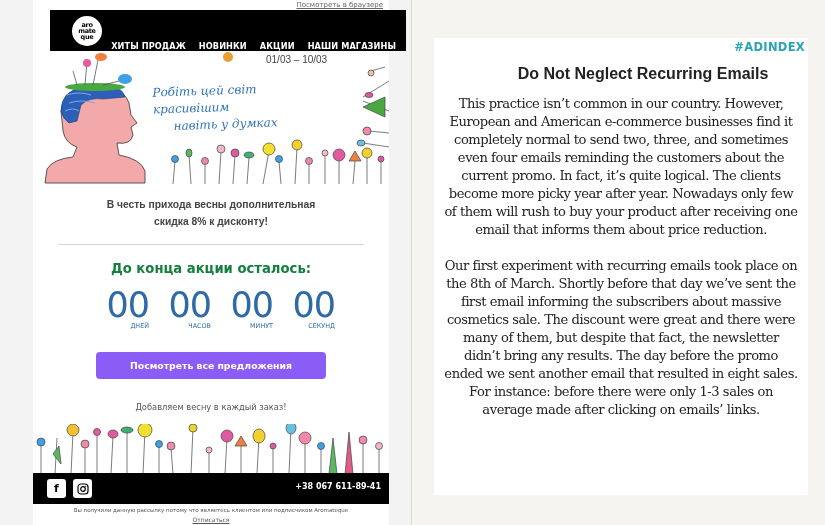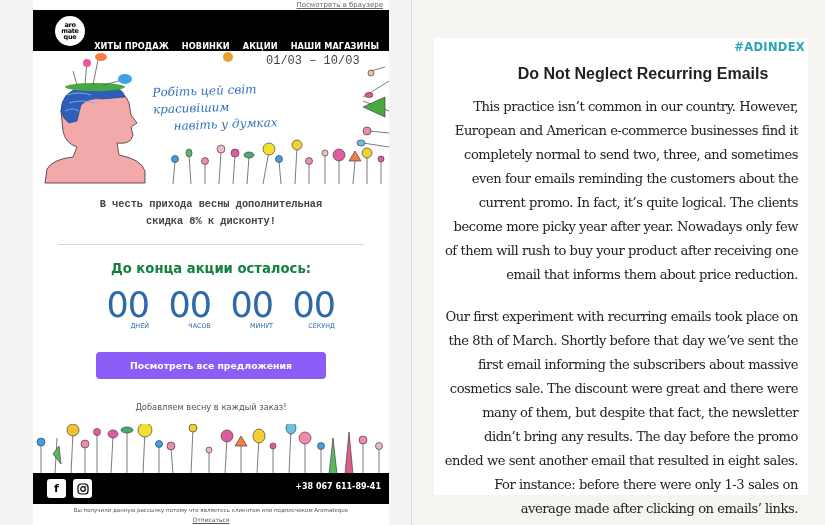--- a/index.html
+++ b/index.html
@@ -4,32 +4,32 @@
   <style>
     * { box-sizing: border-box; margin: 0; padding: 0; }
     html, body { width: 825px; height: 525px; overflow: hidden; }
     body { background: #f6f4f1; font-family: "Liberation Sans", sans-serif; position: relative; }
 
     
     .left-panel { position: absolute; left: 0; top: 0; width: 412px; height: 525px; background: #f3f3f3; border-right: 1px solid #d9d9d9; }
     .email { position: absolute; left: 33px; top: 0; width: 356px; height: 525px; background: #ffffff; }
     .view-browser { position: absolute; right: 6px; top: 1px; font-size: 7px; color: #666; text-decoration: underline; font-family: "DejaVu Sans", sans-serif; }
 
-    .email-header { position: absolute; left: 0; top: 10px; width: 356px; height: 41px; background: #000; }
+    .email-header { position: absolute; left: 17px; top: 10px; width: 356px; height: 41px; background: #000; }
     .logo { position: absolute; left: 22px; top: 6px; width: 30px; height: 30px; border-radius: 50%; background: #fff; display: flex; align-items: center; justify-content: center; }
     .logo span { font-family: "DejaVu Sans", sans-serif; font-size: 6.5px; line-height: 6px; font-weight: bold; color: #000; text-align: center; letter-spacing: -0.3px; white-space: pre; }
     .nav { position: absolute; right: 10px; top: 0; height: 41px; display: flex; align-items: flex-end; gap: 13px; }
     .nav a { color: #fff; font-family: "DejaVu Sans", sans-serif; font-size: 8.2px; font-weight: bold; text-decoration: none; letter-spacing: 0.1px; }
 
     .hero { position: absolute; left: 0; top: 51px; width: 356px; height: 133px; background: #fff; overflow: hidden; }
-    .hero-date { position: absolute; left: 233px; top: 3px; font-size: 12px; color: #444; font-family: Liberation Mono, monospace; text-align: right; }
+    .hero-date { position: absolute; left: 233px; top: 3px; font-size: 10px; color: #444; font-family: Liberation Sans, sans-serif; text-align: right; }
     .hero-script { position: absolute; left: 120px; top: 31px; width: 150px; font-family: "DejaVu Serif", serif; font-style: italic; color: #2f74c0; font-size: 12px; line-height: 17px; transform: rotate(-2deg); }
     .hero-script div:nth-child(3) { padding-left: 20px; }
 
-    .promo-text { position: absolute; left: 0; top: 196px; width: 356px; text-align: center; font-family: Liberation Mono, monospace; font-weight: bold; font-size: 10.3px; line-height: 17px; color: #444; }
+    .promo-text { position: absolute; left: 0; top: 196px; width: 356px; text-align: center; font-family: Liberation Sans, sans-serif; font-weight: bold; font-size: 10.3px; line-height: 17px; color: #444; }
     .divider { position: absolute; left: 25px; top: 244px; width: 306px; height: 1px; background: #d8d8d8; }
     .countdown-title { position: absolute; left: 0; top: 261px; width: 356px; text-align: center; font-family: "DejaVu Sans", sans-serif; font-weight: bold; font-size: 13.2px; color: #15803d; }
     .countdown { position: absolute; left: 62px; top: 286px; width: 240px; display: flex; justify-content: space-between; }
     .cd-unit { width: 54px; text-align: right; }
     .cd-num { font-family: "DejaVu Sans", sans-serif; font-size: 35px; line-height: 38px; color: #2e6aa8; letter-spacing: -1px; }
     .cd-label { font-family: "DejaVu Sans", sans-serif; font-size: 6.4px; color: #2e6aa8; margin-top: -2px; }
 
     .cta { position: absolute; left: 63px; top: 352px; width: 230px; height: 27px; background: #8b5cf6; border-radius: 4px; color: #fff; display: flex; align-items: center; justify-content: center; font-family: "DejaVu Sans", sans-serif; font-weight: bold; font-size: 9.3px; }
     .spring-text { position: absolute; left: 0; top: 402px; width: 356px; text-align: center; font-family: "DejaVu Sans", sans-serif; font-size: 8.3px; color: #555; }
 
@@ -41,21 +41,21 @@
     .social.ig { left: 40px; }
     .fb-glyph { font-family: "DejaVu Sans", sans-serif; font-weight: bold; font-size: 11px; color: #000; }
     .phone { position: absolute; right: 8px; top: 9px; color: #fff; font-family: "DejaVu Sans", sans-serif; font-weight: bold; font-size: 8px; }
     .disclaimer { position: absolute; left: 0; top: 507px; width: 356px; text-align: center; font-size: 5.5px; color: #555; font-family: "DejaVu Sans", sans-serif; }
     .unsubscribe { position: absolute; left: 0; top: 516px; width: 356px; text-align: center; font-size: 6px; color: #555; text-decoration: underline; font-family: "DejaVu Sans", sans-serif; }
 
     
     .card { position: absolute; left: 434px; top: 38px; width: 374px; height: 457px; background: #ffffff; }
     .brand { position: absolute; right: 3px; top: 2px; font-family: "DejaVu Sans", sans-serif; font-weight: bold; font-size: 11.5px; color: #2aa3b7; letter-spacing: 0.3px; }
     .article-title { position: absolute; left: 0; top: 27px; width: 418px; text-align: center; font-family: "Liberation Sans", sans-serif; font-weight: bold; font-size: 16px; color: #222; }
-    .article-body { position: absolute; left: 10px; top: 57px; width: 354px; text-align: right; font-family: "DejaVu Serif", serif; font-size: 13.1px; line-height: 24px; color: #222; letter-spacing: -0.45px; }
+    .article-body { position: absolute; left: 10px; top: 57px; width: 354px; text-align: center; font-family: "DejaVu Serif", serif; font-size: 13.1px; line-height: 18px; color: #222; letter-spacing: -0.45px; }
     .article-body p + p { margin-top: 18px; }
   </style>
 </head>
 <body>
 
 <div class="left-panel">
   <div class="email">
     <a class="view-browser">Посмотреть в браузере</a>
 
     <div class="email-header">

